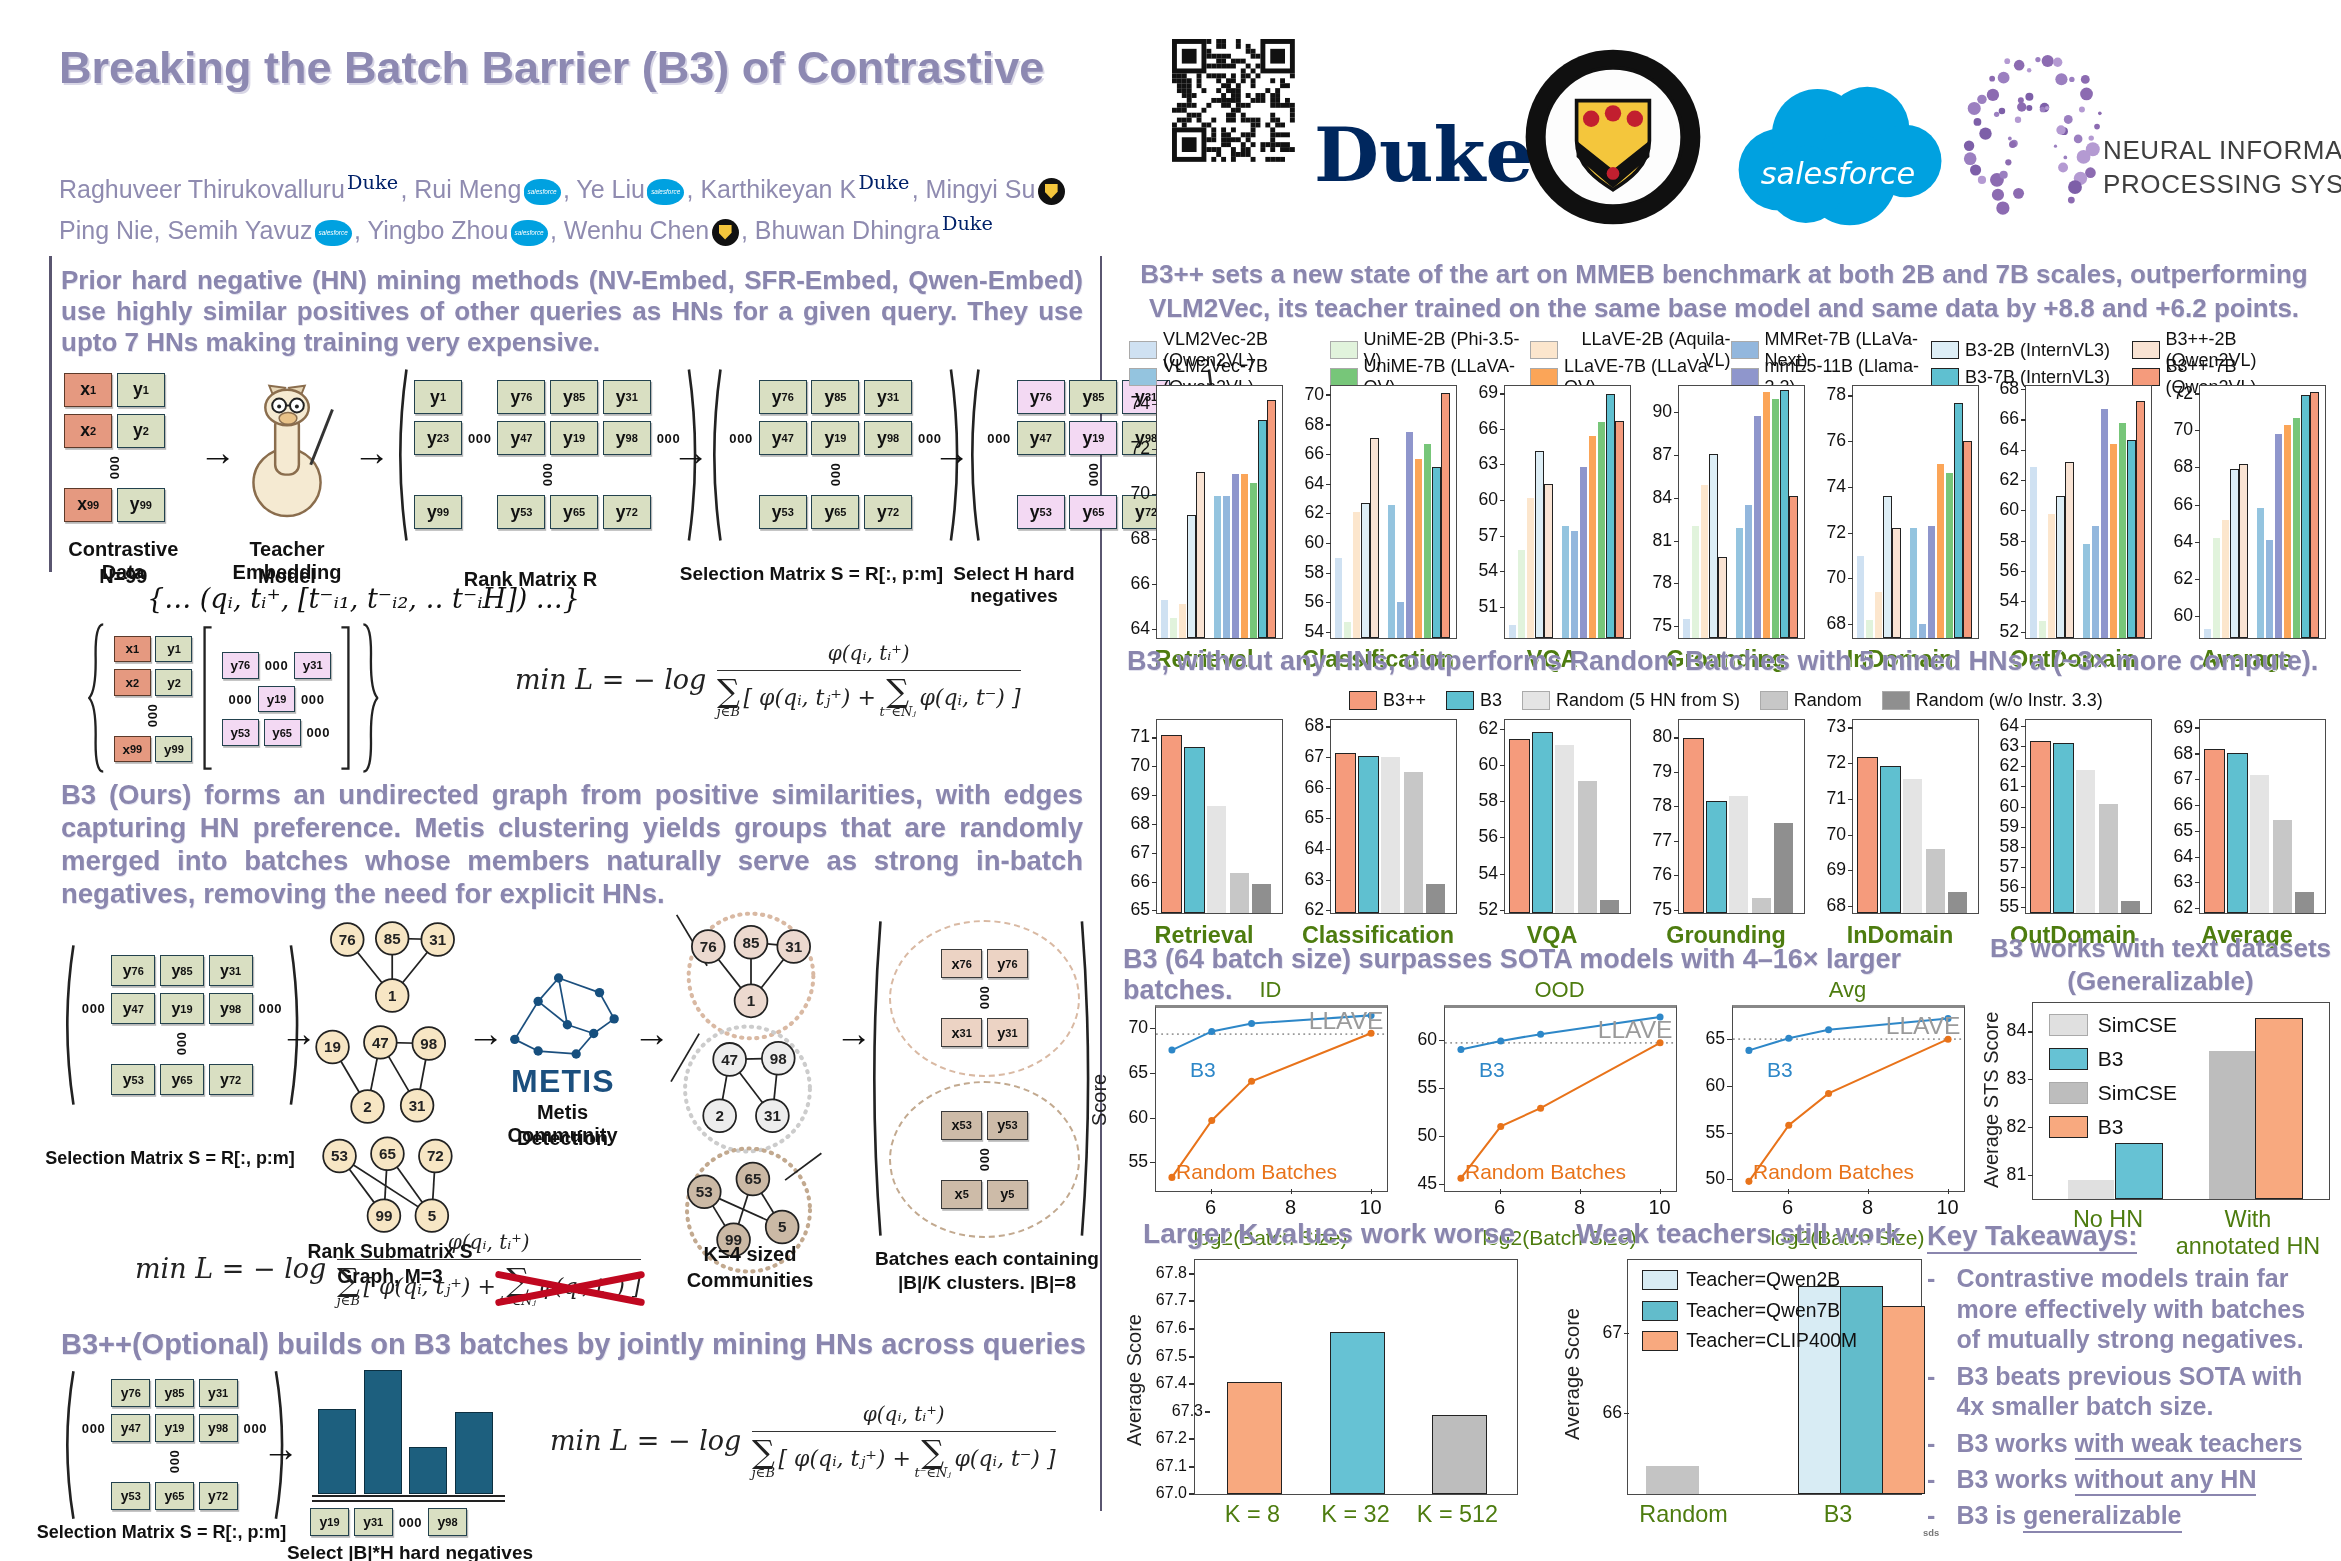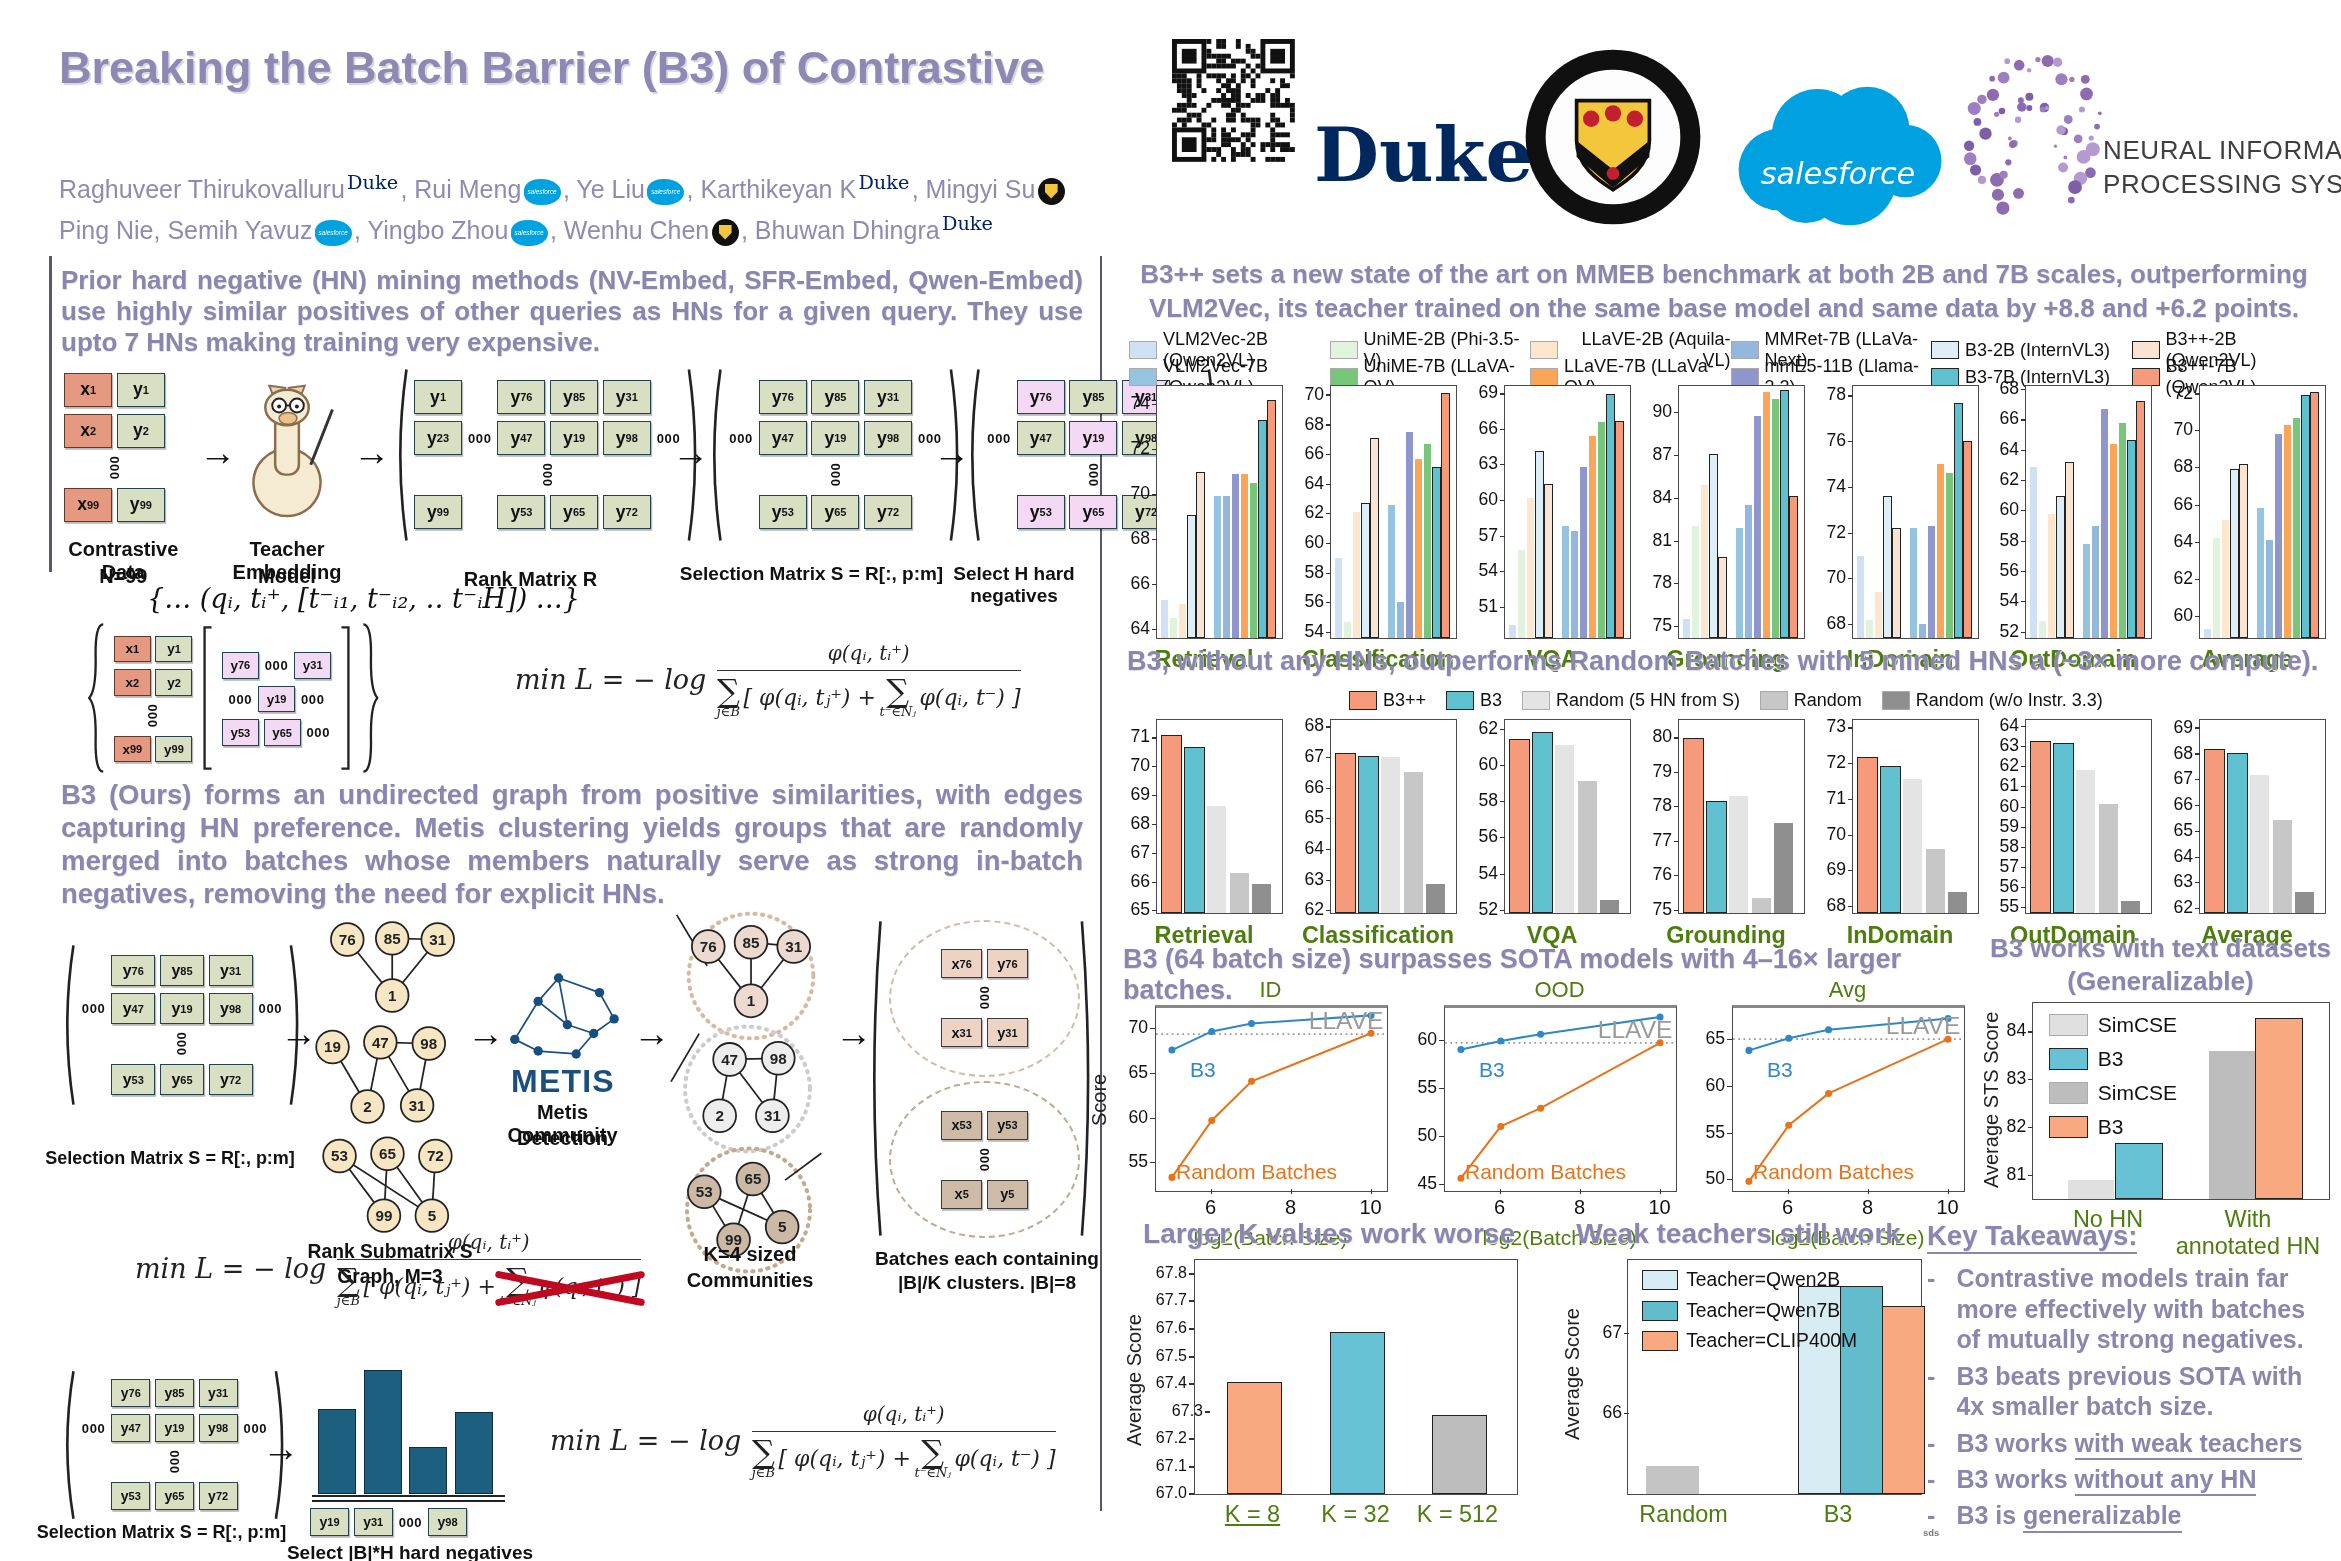--- a/index.html
+++ b/index.html
@@ -866,20 +866,21 @@
           <span class="sig">
               <span class="sigma">∑</span>
               <span class="ssub">t⁻∈Nⱼ</span>
             </span>
           <span>φ(qᵢ, t⁻) ]</span>
         </span>
       </span>
     </span>
   </div>
 
+  <div class="abs hpurple" style="left:61px;top:1328px;width:1036px;font-size:29px;">B3++(Optional) builds on B3 batches by jointly mining HNs across queries</div>
 
   <div class="abs" id="diag3" style="left:56px;top:1365px;width:1045px;height:196px;">
     <div class="abs" style="left:3.5px;top:3.5px;">
         <div class="mat">
           <svg width="16.4" height="152" viewBox="0 0 28 260">
             <path d="M23 4 Q2 130 23 256" stroke="#222" stroke-width="4.5" fill="none"></path>
           </svg>
           <div class="mgrid">
             <div class="mrow">
               <span class="spacer"></span>
@@ -1464,21 +1465,21 @@
       <div class="tick" style="left: 30px; top: 231px; font-size: 16px; width: 34px;">67.0</div>
       <div class="tick" style="left: 30px; top: 204px; font-size: 16px; width: 34px;">67.1</div>
       <div class="tick" style="left: 30px; top: 176px; font-size: 16px; width: 34px;">67.2</div>
       <div class="tick" style="left: 30px; top: 149px; font-size: 16px; width: 34px; margin-left: 16px;">67.3</div>
       <div class="tick" style="left: 30px; top: 121px; font-size: 16px; width: 34px;">67.4</div>
       <div class="tick" style="left: 30px; top: 94px; font-size: 16px; width: 34px;">67.5</div>
       <div class="tick" style="left: 30px; top: 66px; font-size: 16px; width: 34px;">67.6</div>
       <div class="tick" style="left: 30px; top: 38px; font-size: 16px; width: 34px;">67.7</div>
       <div class="tick" style="left: 30px; top: 11px; font-size: 16px; width: 34px;">67.8</div>
       <div class="ylab" style="left: 0px; top: 193px;">Average Score</div>
-      <div class="cat" style="left: 71px; top: 248px; width: 117px; font-weight: 500; text-decoration: underline;">K = 8</div>
+      <div class="cat" style="left: 71px; top: 248px; width: 117px; font-weight: 500;">K = 8</div>
       <div class="cat" style="left: 174px; top: 248px; width: 117px; font-weight: 500;">K = 32</div>
       <div class="cat" style="left: 276px; top: 248px; width: 117px; font-weight: 500;">K = 512</div>
     </div>
 
   <div class="abs hpurple center" style="left:1557px;top:1218px;width:363px;font-size:28px;">Weak teachers still work</div>
   <div class="abs" id="weakchart" style="left:1557px;top:1253px;width:375px;height:281px;">
       <div class="plot" style="left: 70px; top: 5.9px; width: 293px; height: 234px;">
         <div class="bar" style="left: 17.6px; width: 53px; height: 28px; background: rgb(196, 196, 196);"></div>
         <div class="bar" style="left: 170px; width: 41px; height: 206px; background: rgb(216, 236, 244); border: 1.5px solid rgb(34, 34, 34);"></div>
         <div class="bar" style="left: 212px; width: 41px; height: 206px; background: rgb(98, 188, 203); border: 1.5px solid rgb(34, 34, 34);"></div>

